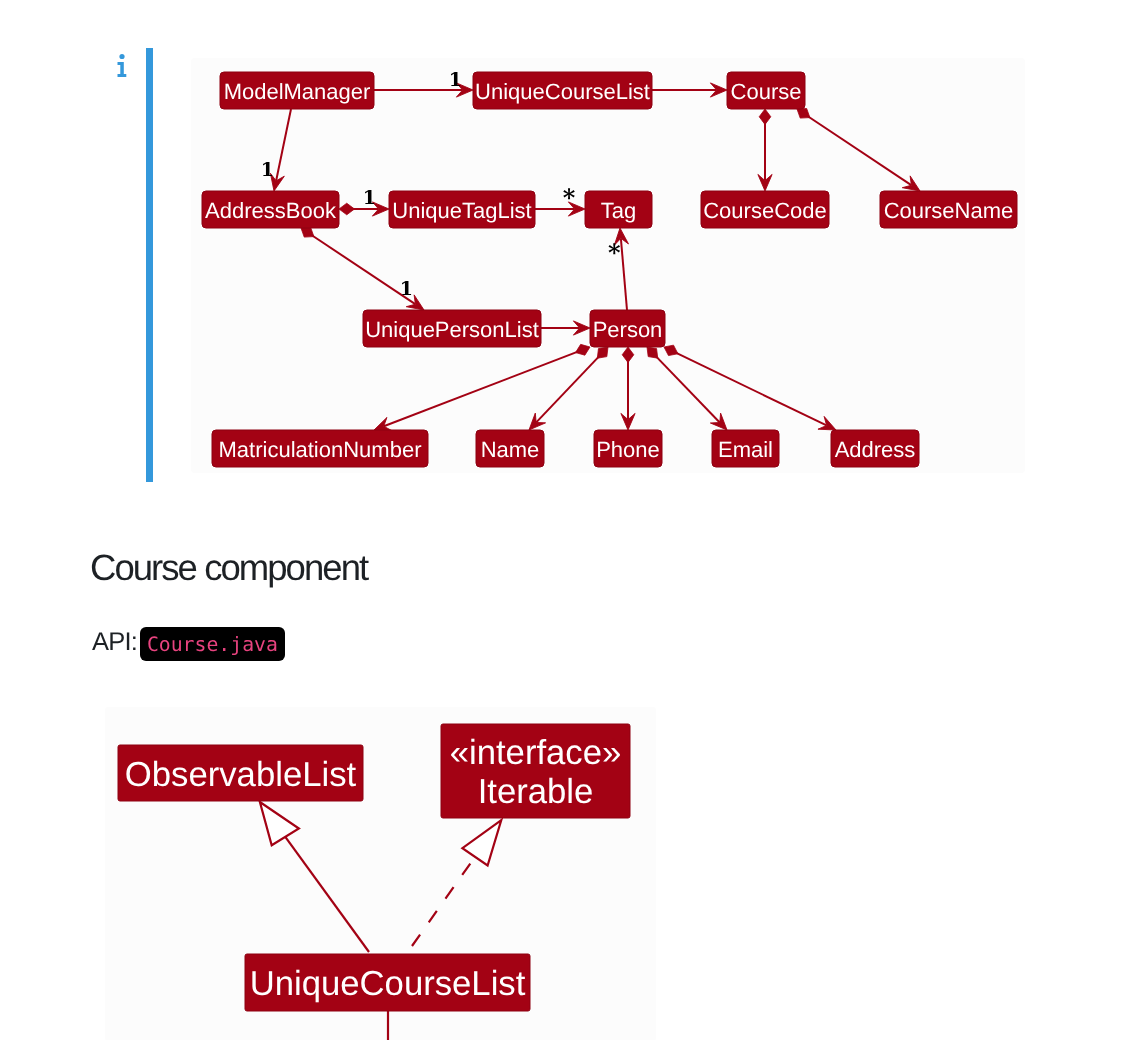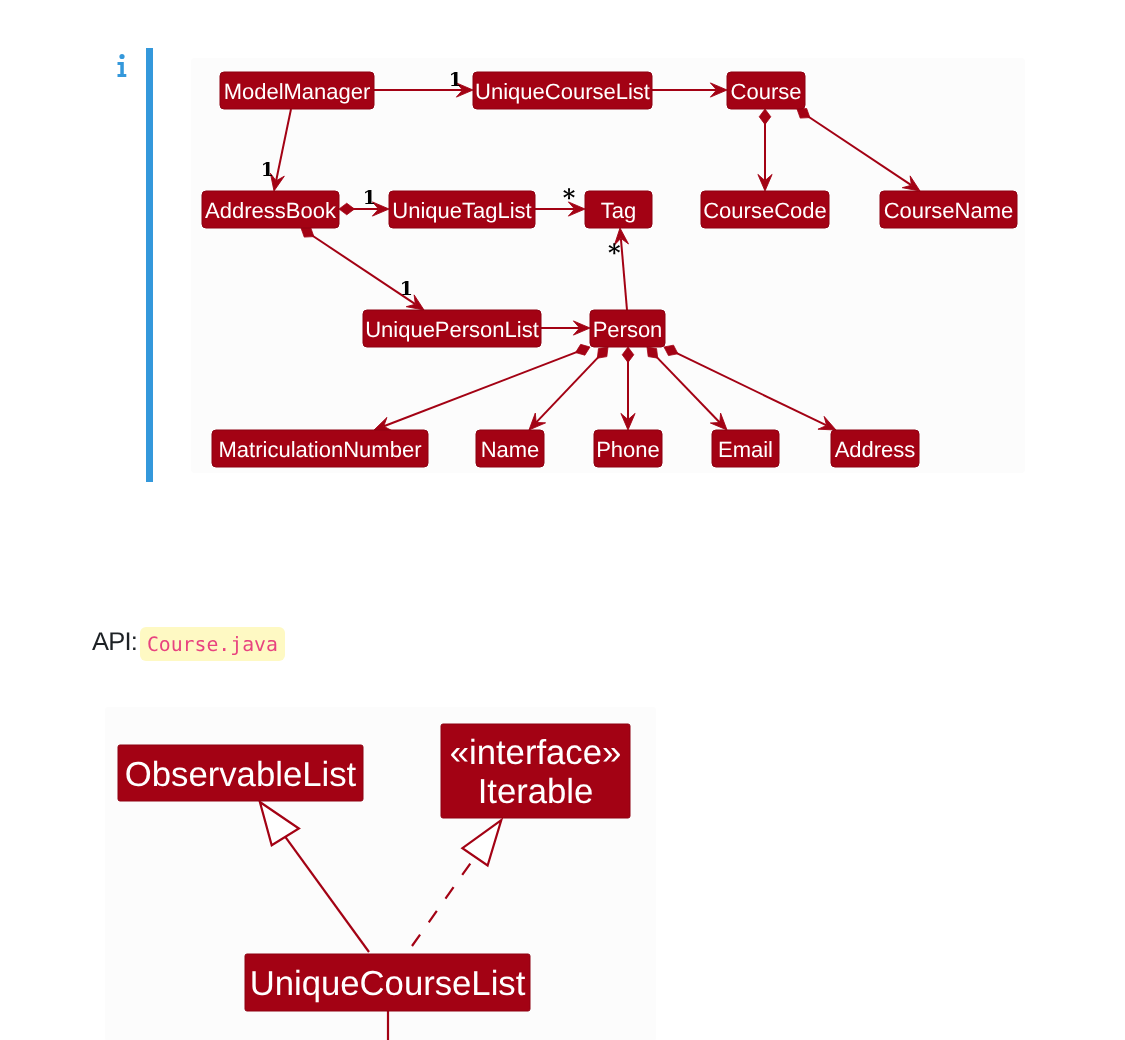--- a/index.html
+++ b/index.html
@@ -3,21 +3,21 @@
 <meta charset="utf-8">
 <style>
   html,body{margin:0;padding:0;background:#ffffff;-webkit-font-smoothing:antialiased;text-rendering:geometricPrecision;}
   body{font-family:"Liberation Sans",sans-serif;color:#22272b;width:1125px;height:1040px;overflow:hidden;}
   .page{position:relative;width:1125px;height:1040px;}
   .note{position:absolute;left:146px;top:48px;width:878px;height:434px;border-left:7px solid #3498db;box-sizing:border-box;}
   .note-icon{position:absolute;left:113px;top:51px;}
   .diagram1{position:absolute;left:191px;top:58px;width:834px;height:415px;background:#fcfcfc;border-radius:4px;}
   h2.heading{position:absolute;left:90px;top:547px;margin:0;font-size:36.5px;font-weight:400;color:#1d2125;letter-spacing:-1.95px;}
   .api{position:absolute;left:92px;top:627px;font-size:25.5px;line-height:31px;letter-spacing:-0.75px;color:#1d2125;}
-  .code{margin-left:2.5px;letter-spacing:0;font-family:"DejaVu Sans Mono",monospace;font-size:19.8px;color:#e8437f;background:#fef9c3;border-radius:6px;padding:5.5px 7.2px;}
+  .code{margin-left:2.5px;letter-spacing:0;font-family:"DejaVu Sans Mono",monospace;font-size:19.8px;color:#e8437f;background:#000000;border-radius:6px;padding:5.5px 7.2px;}
   .diagram2{position:absolute;left:105px;top:707px;width:551px;height:334px;background:#fcfcfc;border-radius:3px;}
   svg.dia{position:absolute;left:0;top:0;overflow:visible;}
   .uml-box{fill:#a30214;stroke:#8e0011;stroke-width:1;}
   .uml-label{fill:#ffffff;font-family:"Liberation Sans",sans-serif;font-size:22px;}
   .uml-line{stroke:#a30214;fill:none;stroke-width:2;}
   .uml-label2{fill:#ffffff;font-family:"Liberation Sans",sans-serif;font-size:34.7px;}
   .uml-mult{fill:#000000;font-family:"DejaVu Serif",serif;font-size:19px;font-weight:700;}
   .uml-star{font-size:24px;}
 </style>
 </head>
@@ -123,14 +123,15 @@
       <g>
         <rect x="118" y="745" width="245" height="56" rx="2" ry="2" class="uml-box"></rect>
         <text x="240.5" y="785.5" text-anchor="middle" class="uml-label2">ObservableList</text>
         <rect x="441" y="724" width="189" height="94" rx="2" ry="2" class="uml-box"></rect>
         <text x="535.5" y="764.35" text-anchor="middle" class="uml-label2">«interface»</text>
         <text x="535.5" y="802.65" text-anchor="middle" class="uml-label2">Iterable</text>
         <rect x="245" y="954" width="285" height="57" rx="2" ry="2" class="uml-box"></rect>
         <text x="387.5" y="995" text-anchor="middle" class="uml-label2">UniqueCourseList</text>
       </g>
     </svg>
+  <h2 class="heading">Course component</h2>
   <div class="api"><span>API:</span><span class="code">Course.java</span></div>
 </div>
 
 </body></html>

